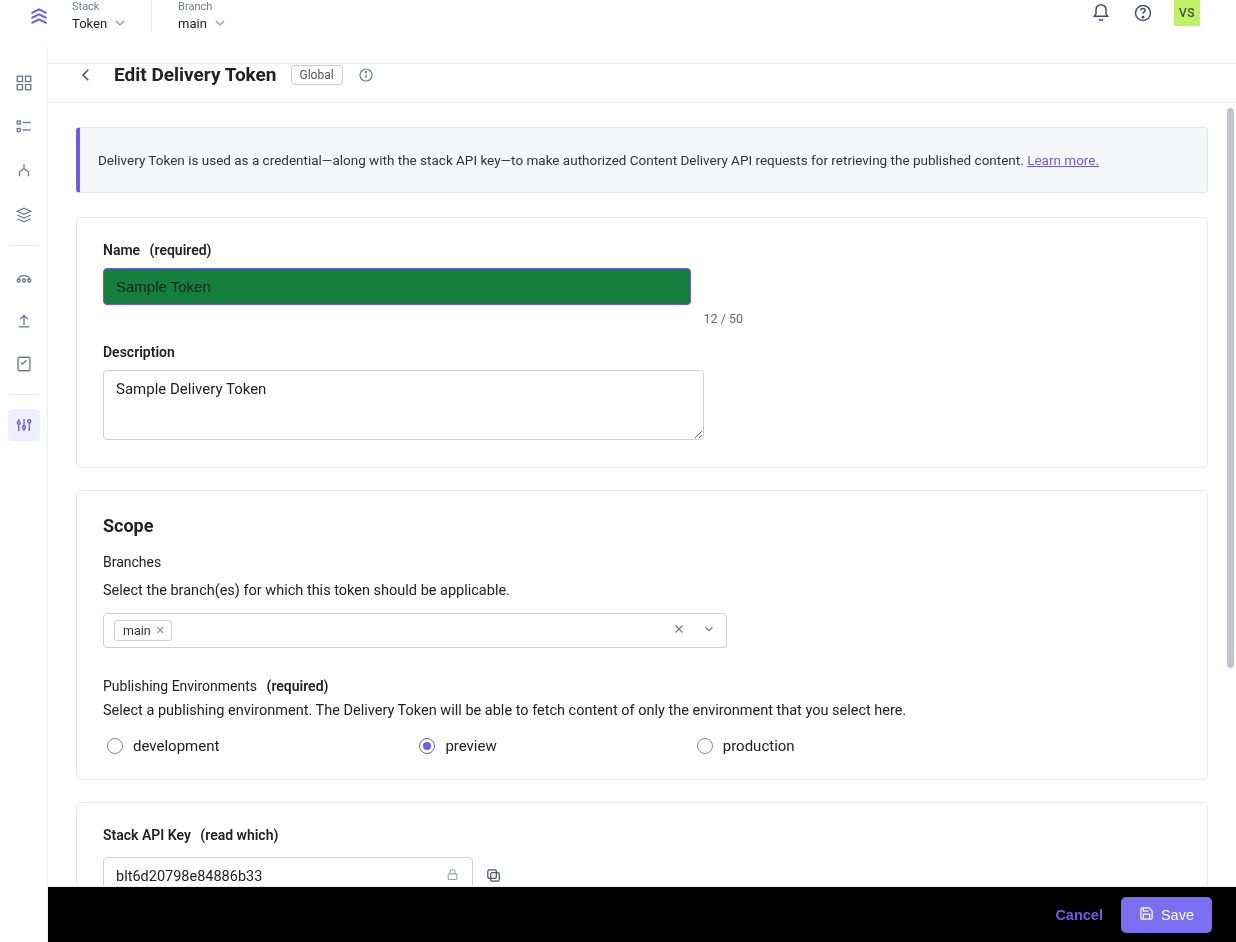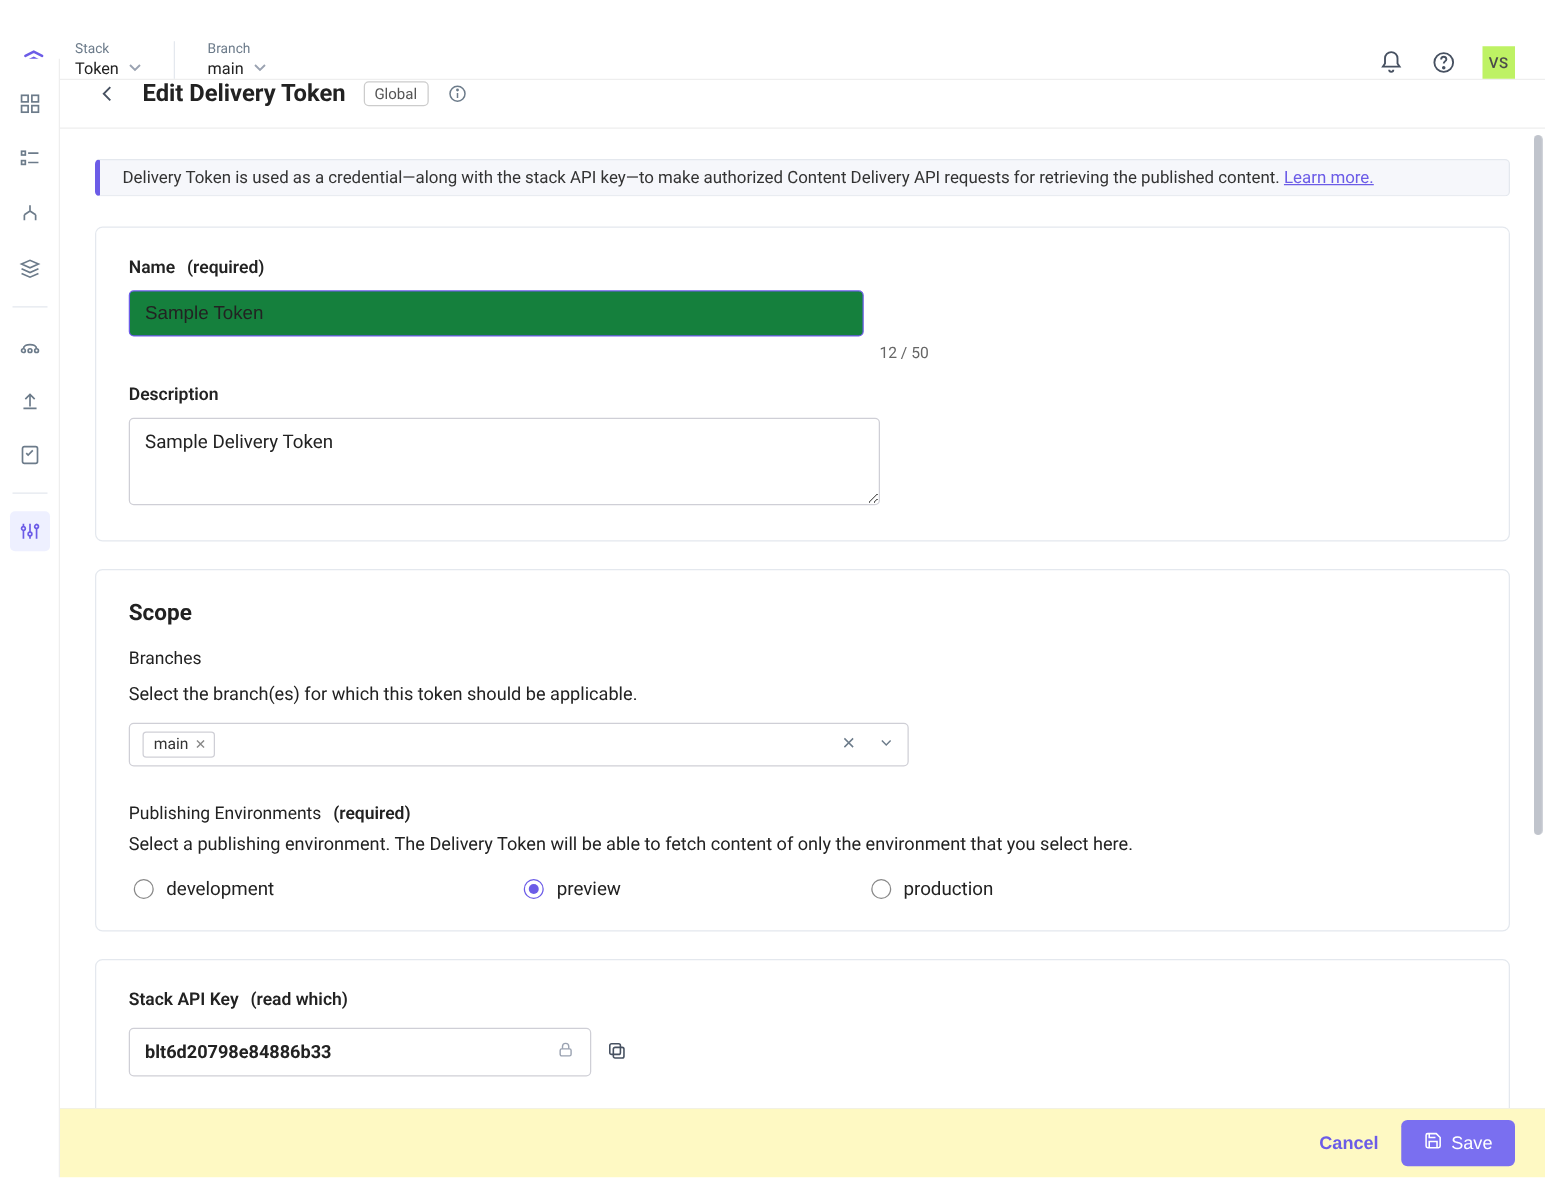--- a/index.html
+++ b/index.html
@@ -9,23 +9,23 @@
     color: #222;
     background: #fff;
     width: 1236px;
     height: 942px;
     overflow: hidden;
     position: relative;
   }
   
   .topbar {
     height: 64px;
-    padding: 0 16px;
+    padding: 0 28px;
     display: flex;
-    align-items: flex-end;
+    align-items: flex-start;
     justify-content: space-between;
     border-bottom: 1px solid #eee;
   }
   .topbar-left {
     display: flex;
     align-items: center;
     gap: 22px;
   }
   .logo-icon { width: 22px; height: 22px; display:flex; align-items:center; justify-content:center;}
   .crumb { display: flex; flex-direction: column; gap: 2px;}
@@ -105,21 +105,21 @@
     bottom:56px;
     overflow-y:auto;
     background:#fff;
     padding:24px 28px 24px 28px;
   }
   .info-banner {
     border:1px solid #e4e8ee;
     border-left:4px solid #6c5ce7;
     background:#f6f7fb;
     border-radius:4px;
-    padding:6px 18px;
+    padding:24px 18px;
     font-size:13.5px;
     color:#333;
     margin-bottom:24px;
   }
   .info-banner a { color:#6c5ce7; text-decoration:underline; }
   .card {
     border:1px solid #e4e8ee;
     border-radius:6px;
     padding:24px 26px;
     margin-bottom:22px;
@@ -186,38 +186,37 @@
     width:370px;
     padding:9px 12px;
     font-size:14.5px;
     border:1px solid #cfcfd6;
     border-radius:4px;
     color:#222;
     background:#fff;
     display:flex;
     justify-content:space-between;
     align-items:center;
-    font-weight:bold;
   }
   .lock-icon { color:#9aa2b1;}
   .copy-btn { width:20px;height:20px;color:#475161;cursor:pointer;}
   
   .footer {
     position:absolute;
     bottom:0;
     left:48px;
     right:0;
     height:56px;
     border-top:1px solid #eee;
     display:flex;
     align-items:center;
     justify-content:flex-end;
     gap:18px;
     padding:0 24px;
-    background:#fef9c3;
+    background:#000000;
   }
   .btn-cancel {
     background:none;border:none;
     color:#6c5ce7;
     font-size:14.5px;
     font-weight:600;
     cursor:pointer;
   }
   .btn-save {
     background:#7a6ff0;

